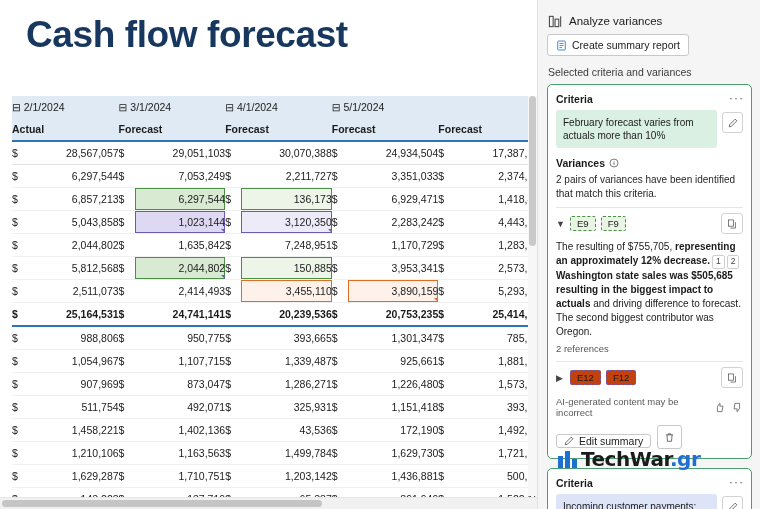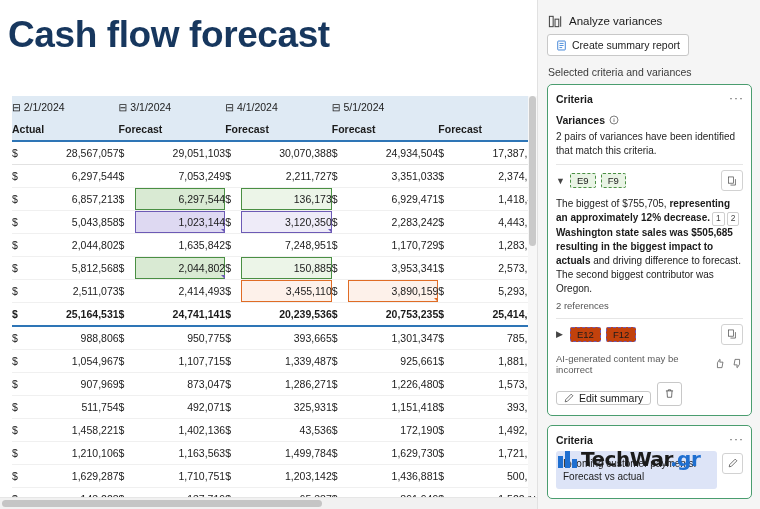--- a/index.html
+++ b/index.html
@@ -25,21 +25,21 @@
   .sheet {
     position: absolute;
     left: 0; top: 0;
     width: 537px;
     height: 509px;
     background: #ffffff;
     overflow: hidden;
   }
   .title-wrap {
     position: absolute;
-    left: 0; top: 0;
+    left: 18px; top: 0;
     width: 537px;
     height: 96px;
     background: #ffffff;
   }
   .sheet-title {
     position: absolute;
     left: 8px;
     top: 14px;
     font-size: 37px;
     font-weight: bold;
@@ -663,20 +663,28 @@
         <span>Create summary report</span>
       </div>
 
       <div class="section-label">Selected criteria and variances</div>
 
       
       <div class="card">
         <div class="dots">···</div>
         <div class="card-title">Criteria</div>
 
+        <div class="criteria-row">
+          <div class="criteria-box">February forecast varies from actuals more than 10%</div>
+          <div class="pencil">
+            <svg width="10" height="10" viewBox="0 0 16 16">
+              <path d="M11.5 1.8l2.7 2.7L5.4 13.3 1.9 14.1l.8-3.5z" fill="none" stroke="#444" stroke-width="1.2"></path>
+            </svg>
+          </div>
+        </div>
 
         <div class="var-head">
           <span>Variances</span>
           <span>
             <svg width="10" height="10" viewBox="0 0 16 16">
               <circle cx="8" cy="8" r="6.4" fill="none" stroke="#444" stroke-width="1.1"></circle>
               <path d="M8 7v4M8 4.8v.9" stroke="#444" stroke-width="1.2"></path>
             </svg>
           </span>
         </div>
@@ -690,21 +698,21 @@
           <span class="cellchip green">F9</span>
           <span class="copybtn">
             <svg width="10" height="10" viewBox="0 0 16 16">
               <rect x="2.5" y="1.5" width="8" height="10" fill="none" stroke="#444" stroke-width="1.1"></rect>
               <path d="M5.5 14.5h8V5" fill="none" stroke="#444" stroke-width="1.1"></path>
             </svg>
           </span>
         </div>
 
         <div class="summary">
-          <span>The biggest of $755,705, </span><b>representing an approximately 12% decrease.</b><span class="pillnum">1</span><span class="pillnum">2</span>
+          <span>The resulting of $755,705, </span><b>representing an approximately 12% decrease.</b><span class="pillnum">1</span><span class="pillnum">2</span>
           <b>Washington state sales was $505,685 resulting in the biggest impact to actuals</b><span> and driving difference to forecast. The second biggest contributor was Oregon.</span>
         </div>
         <div class="refs">2 references</div>
 
         <div class="divline"></div>
 
         <div class="pairrow">
           <span class="chev">▶</span>
           <span class="cellchip">E12</span>
           <span class="cellchip">F12</span>

